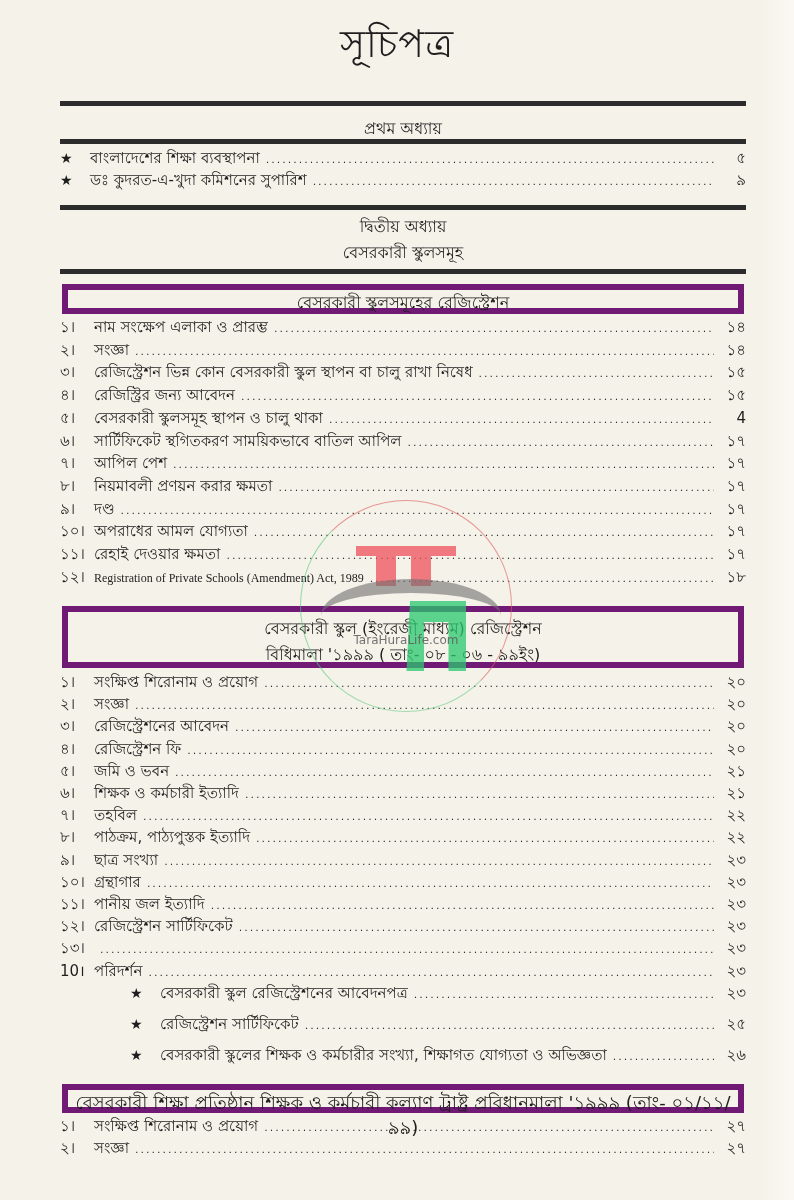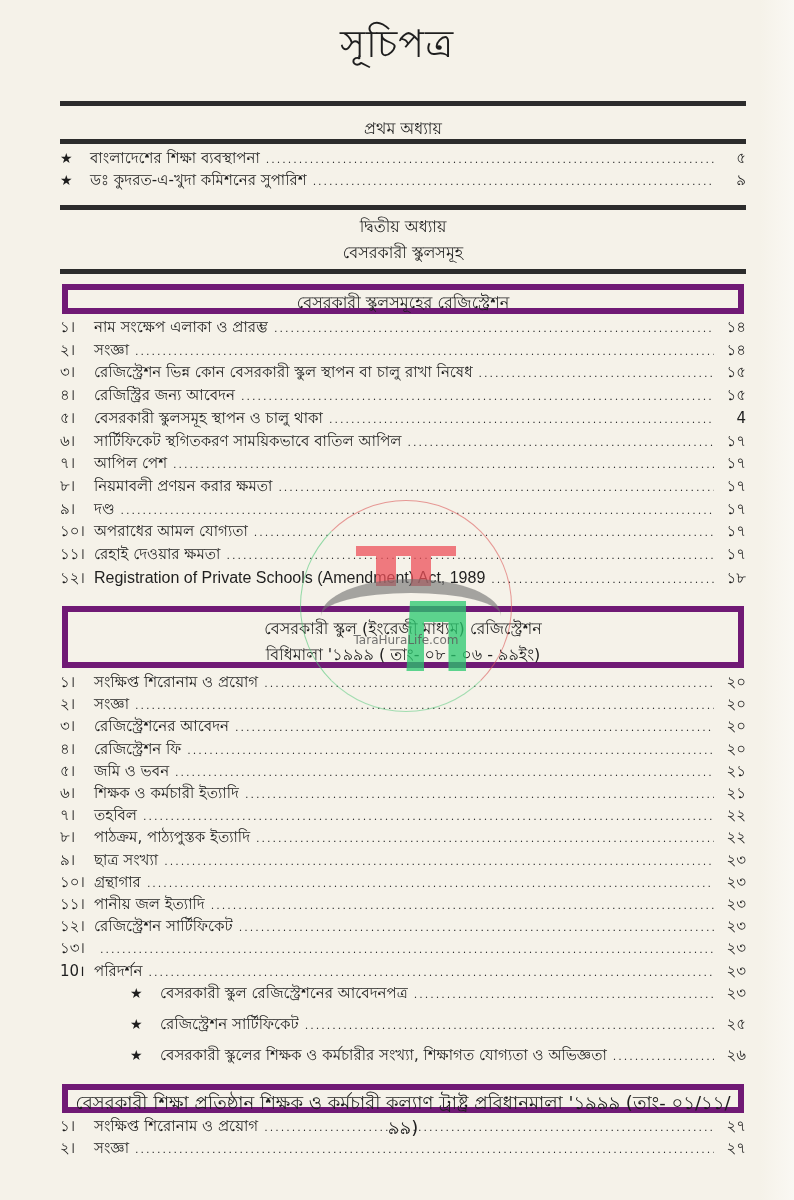--- a/index.html
+++ b/index.html
@@ -35,21 +35,21 @@
   }
   .row .num { width: 34px; flex: none; white-space: nowrap; }
   .row .star { width: 30px; flex: none; font-size: 14px; }
   .row .txt { flex: none; white-space: nowrap; }
   .row .dots {
     flex: 1 1 auto; overflow: hidden; white-space: nowrap; margin: 0 6px;
     letter-spacing: 2px; font-size: 11px; color: #333;
   }
   .row .page { width: 26px; flex: none; text-align: right; }
   .row.sub { left: 130px; width: 616px; }
-  .row .txt.en { font-family: Liberation Sans, sans-serif; font-size: 16px; text-align: center; }
+  .row .txt.en { font-family: Liberation Serif, serif; font-size: 12px; text-align: center; }
   .watermark {
     position: absolute; left: 300px; top: 500px; width: 210px; height: 210px;
     border-radius: 50%; border: 1.5px solid rgba(220,90,90,0.6);
     border-left-color: rgba(80,200,120,0.6); border-bottom-color: rgba(80,200,120,0.5);
     pointer-events: none;
   }
   .wm-red {
     position: absolute; left: 55px; top: 45px; width: 100px; height: 40px;
     background: rgba(236,80,90,0.75);
     clip-path: polygon(0 0,100% 0,100% 25%,75% 25%,75% 100%,55% 100%,55% 25%,40% 25%,40% 100%,20% 100%,20% 25%,0 25%);

